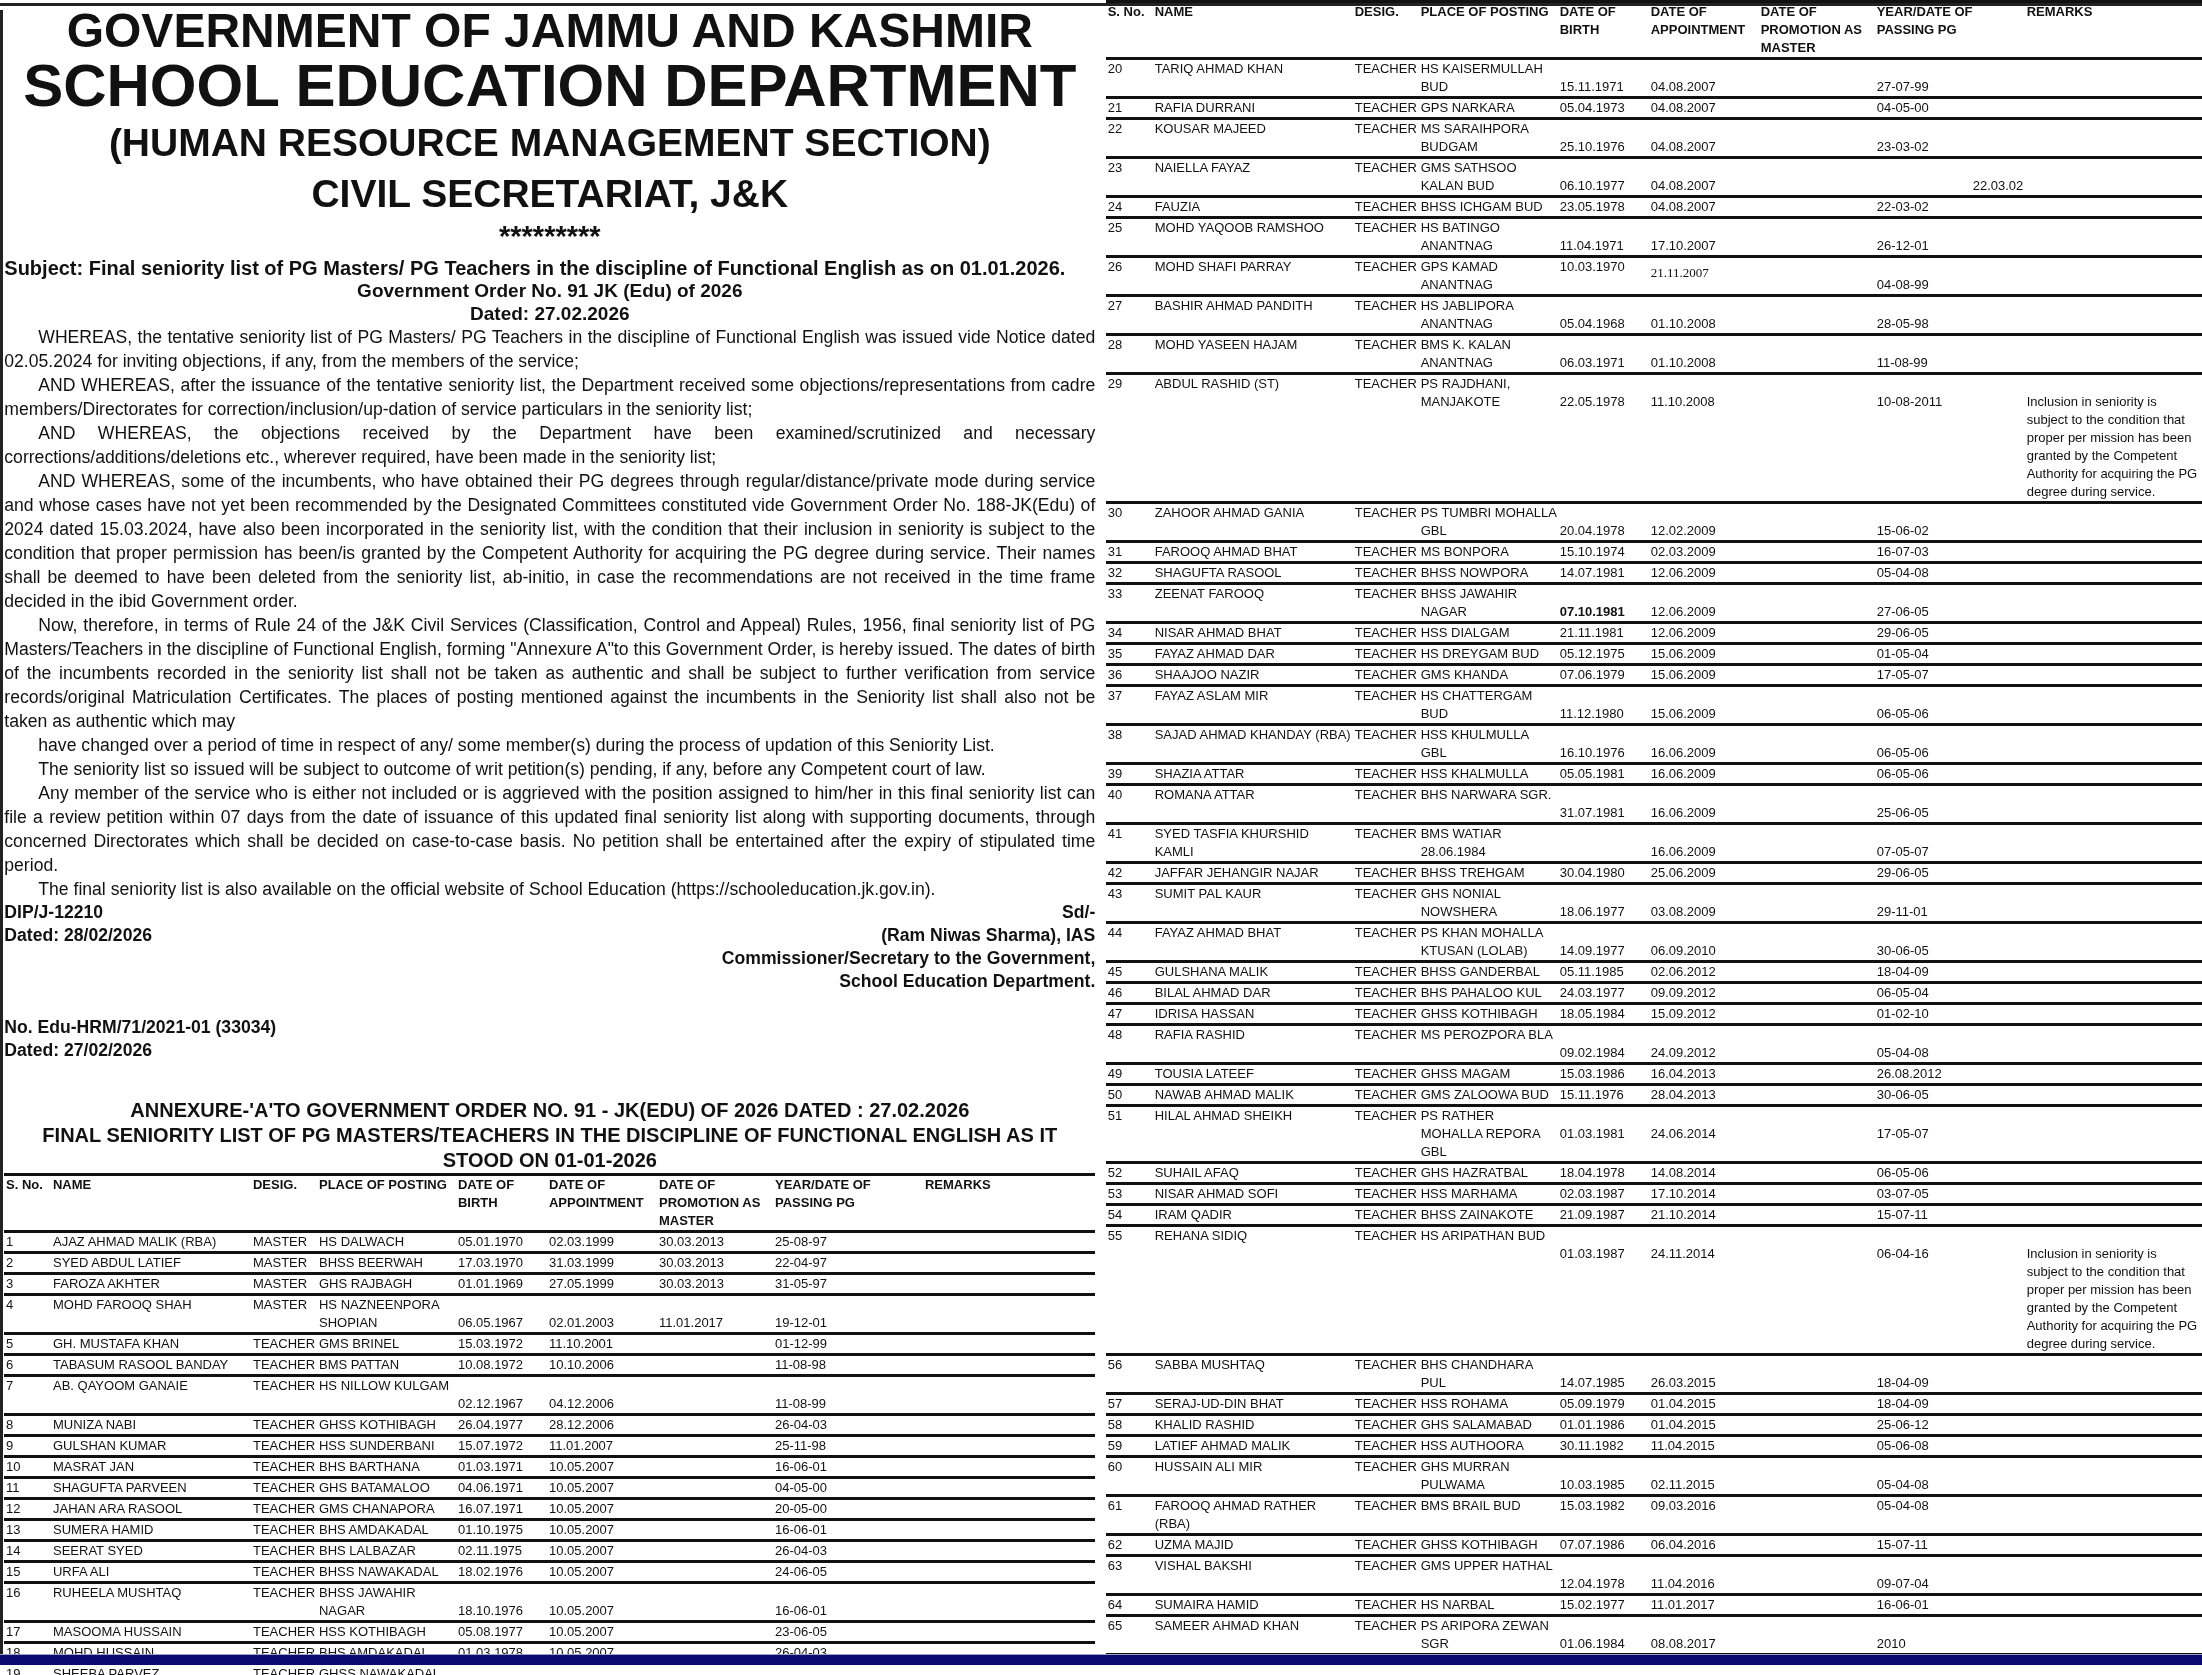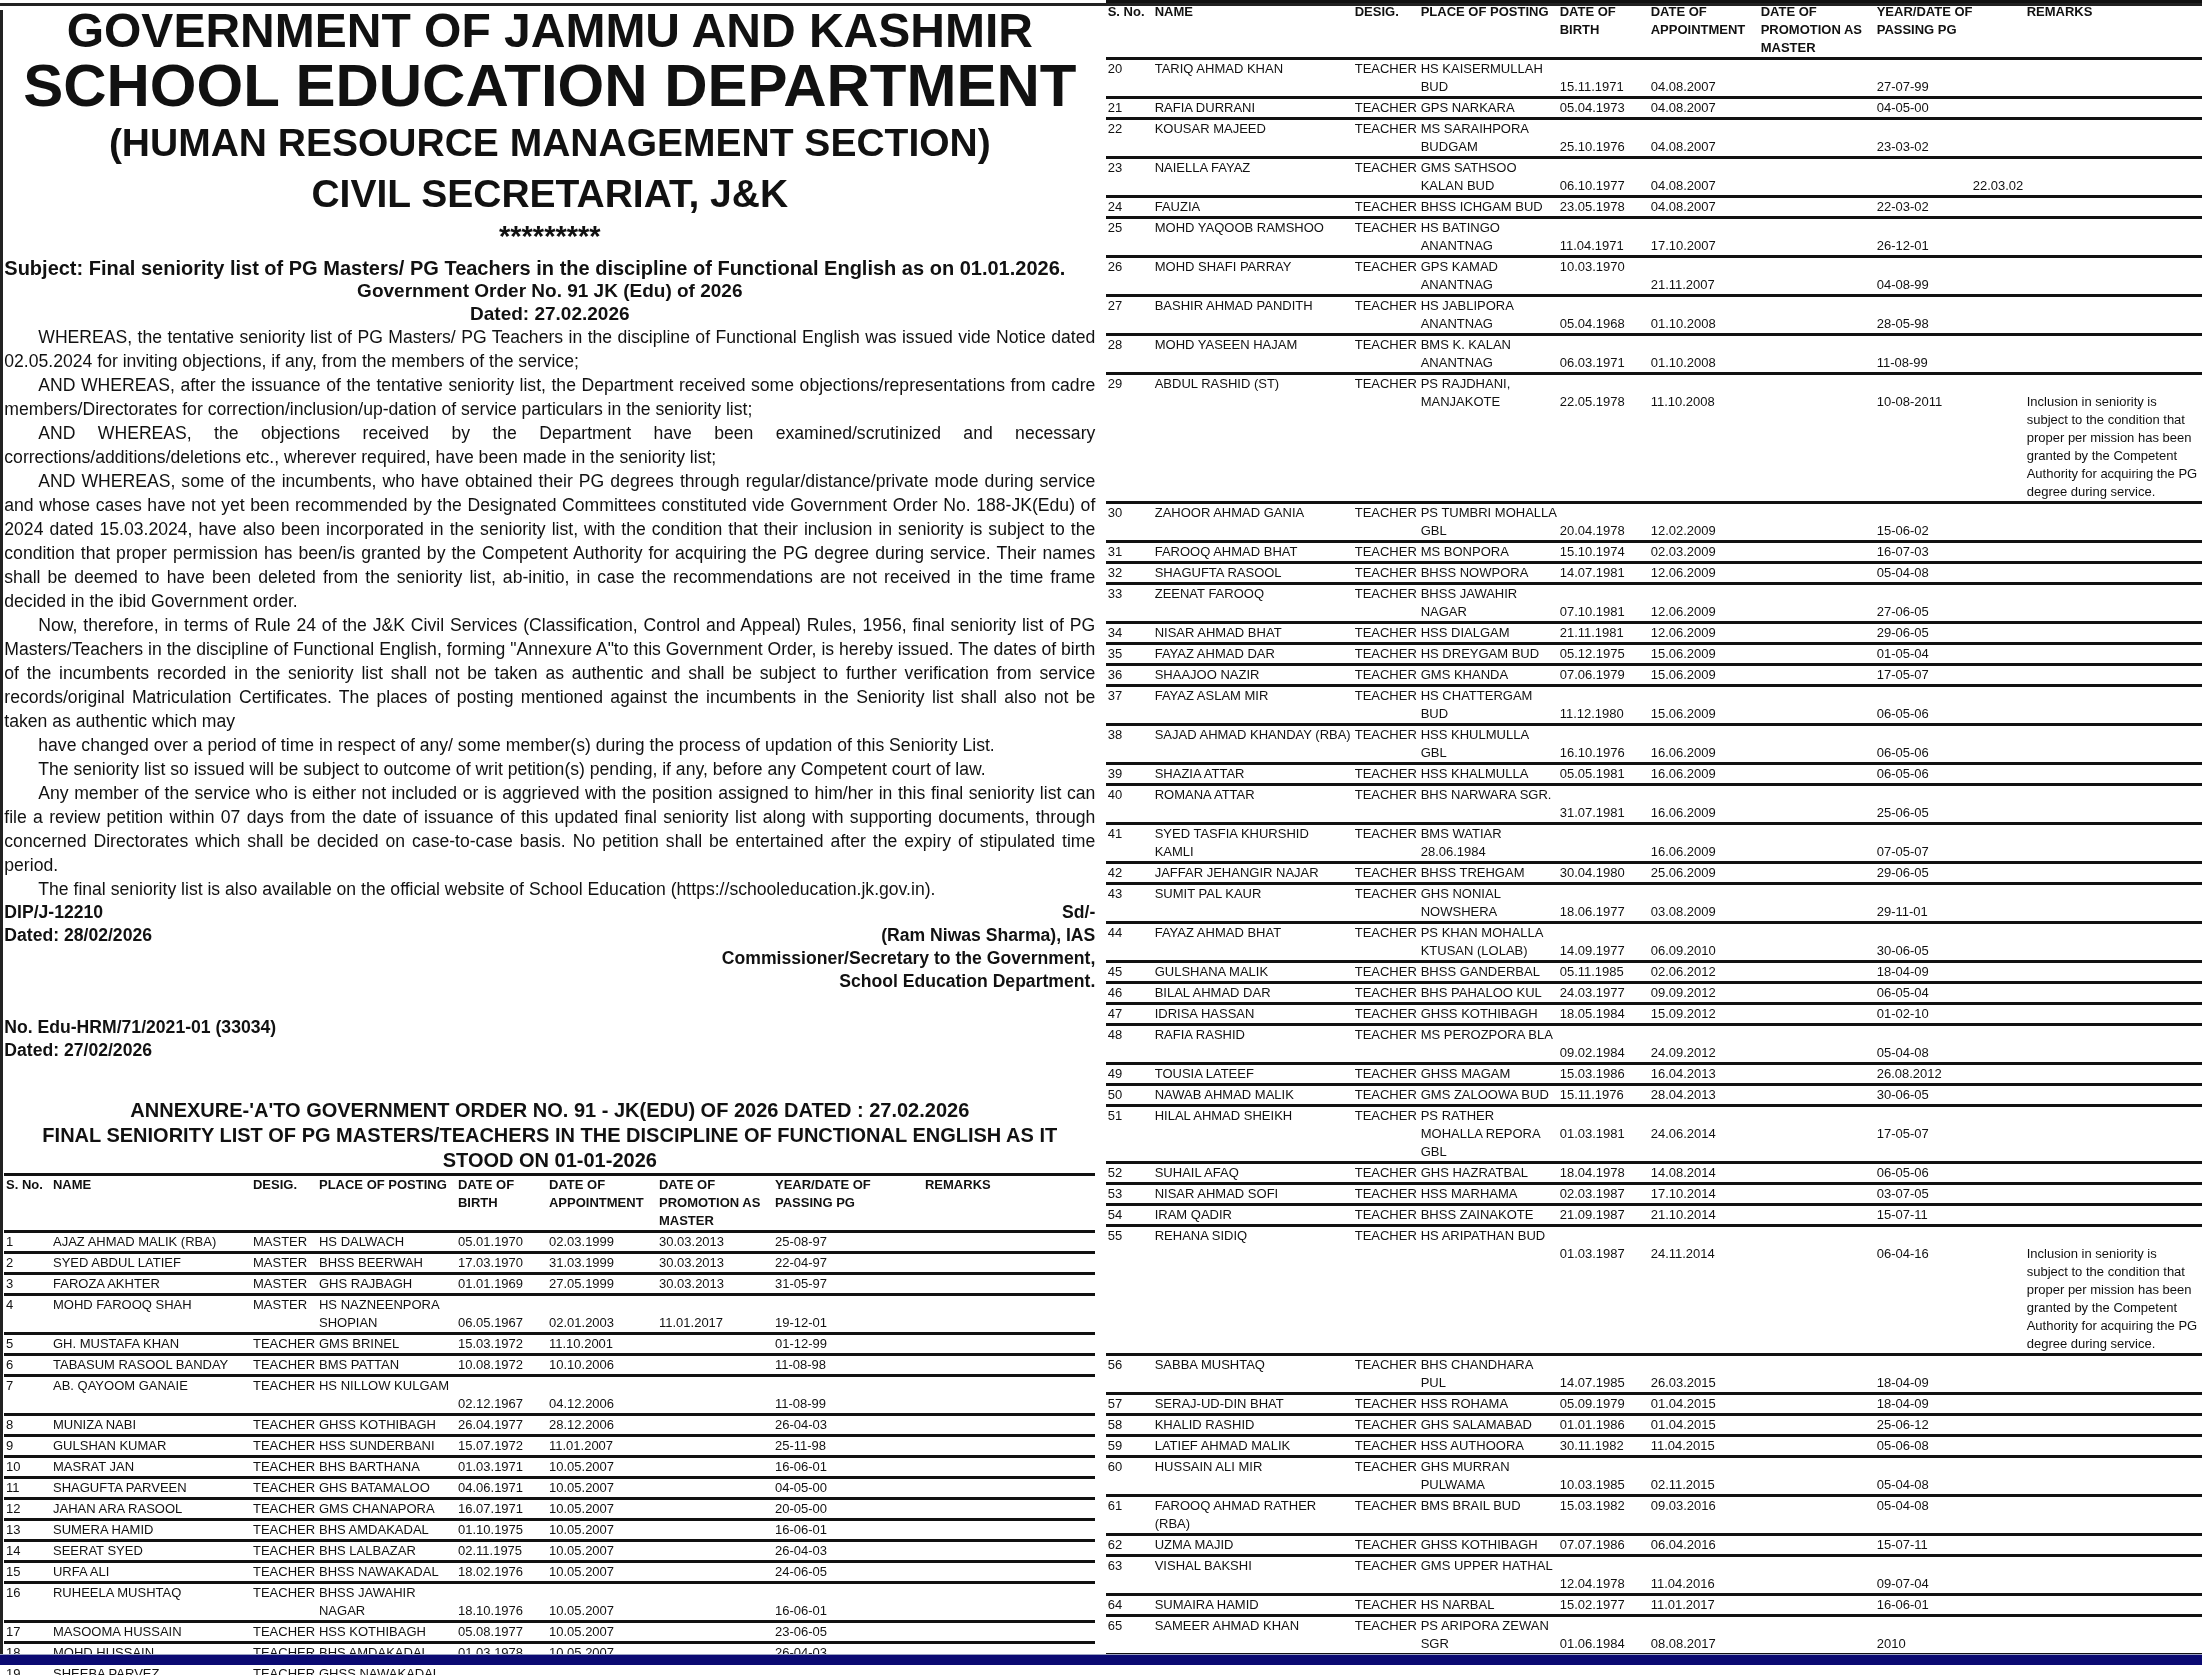--- a/index.html
+++ b/index.html
@@ -416,21 +416,21 @@
             <td style="padding-top: 18px;"></td>
             <td style="padding-top: 18px;">26-12-01</td>
             <td class="rem-text"></td>
           </tr>
           <tr>
             <td>26</td>
             <td>MOHD SHAFI PARRAY</td>
             <td>TEACHER</td>
             <td>GPS KAMAD ANANTNAG</td>
             <td style=" margin-top: 36px;">10.03.1970</td>
-            <td style="padding-top: 18px;">21.11.2007</td>
+            <td style="padding-top: 6px; font-family: Liberation Serif, serif;">21.11.2007</td>
             <td style="padding-top: 18px;"></td>
             <td style="padding-top: 18px;">04-08-99</td>
             <td class="rem-text"></td>
           </tr>
           <tr>
             <td>27</td>
             <td>BASHIR AHMAD PANDITH</td>
             <td>TEACHER</td>
             <td>HS JABLIPORA ANANTNAG</td>
             <td style="padding-top: 18px;">05.04.1968</td>
@@ -492,21 +492,21 @@
             <td>12.06.2009</td>
             <td></td>
             <td>05-04-08</td>
             <td class="rem-text"></td>
           </tr>
           <tr>
             <td>33</td>
             <td>ZEENAT FAROOQ</td>
             <td>TEACHER</td>
             <td>BHSS JAWAHIR NAGAR</td>
-            <td style="padding-top: 18px;">07.10.1981</td>
+            <td style="padding-top: 18px; font-weight: bold;">07.10.1981</td>
             <td style="padding-top: 18px;">12.06.2009</td>
             <td style="padding-top: 18px;"></td>
             <td style="padding-top: 18px;">27-06-05</td>
             <td class="rem-text"></td>
           </tr>
           <tr>
             <td>34</td>
             <td>NISAR AHMAD BHAT</td>
             <td>TEACHER</td>
             <td>HSS DIALGAM</td>

